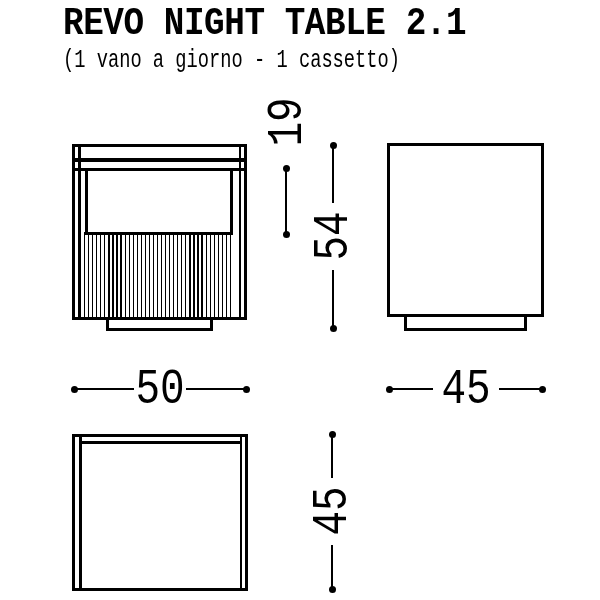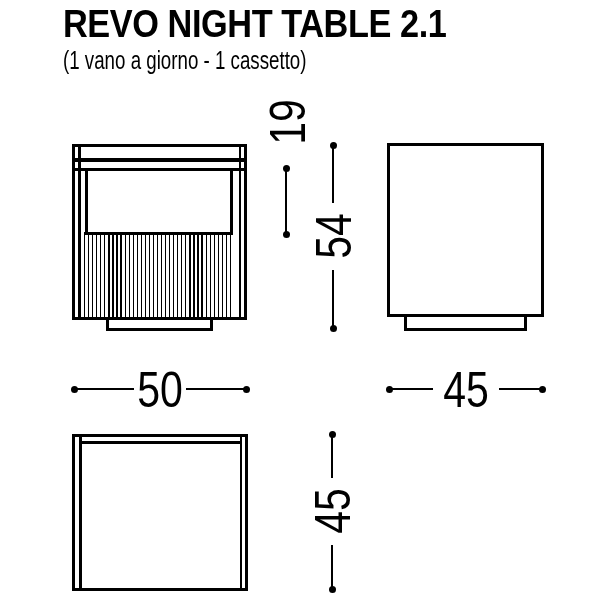--- a/index.html
+++ b/index.html
@@ -1,18 +1,18 @@
 <!DOCTYPE html>
 <html><head>
 <meta charset="utf-8">
 <style>
   html,body{margin:0;padding:0;background:#fff;}
   #canvas{
     position:relative;width:600px;height:595px;background:#fff;
-    font-family:Liberation Sans, sans-serif;overflow:hidden;
+    font-family:Liberation Mono, monospace;overflow:hidden;
   }
   .abs{position:absolute;}
   
   .title{
     left:63px;top:4px;font-size:39px;font-weight:bold;color:#000;
     white-space:nowrap;letter-spacing:-.5px;
     transform:scaleX(.88);transform-origin:left top;line-height:1.05;
   }
   .subtitle{
     left:63px;top:47px;font-size:26px;color:#000;white-space:nowrap;

